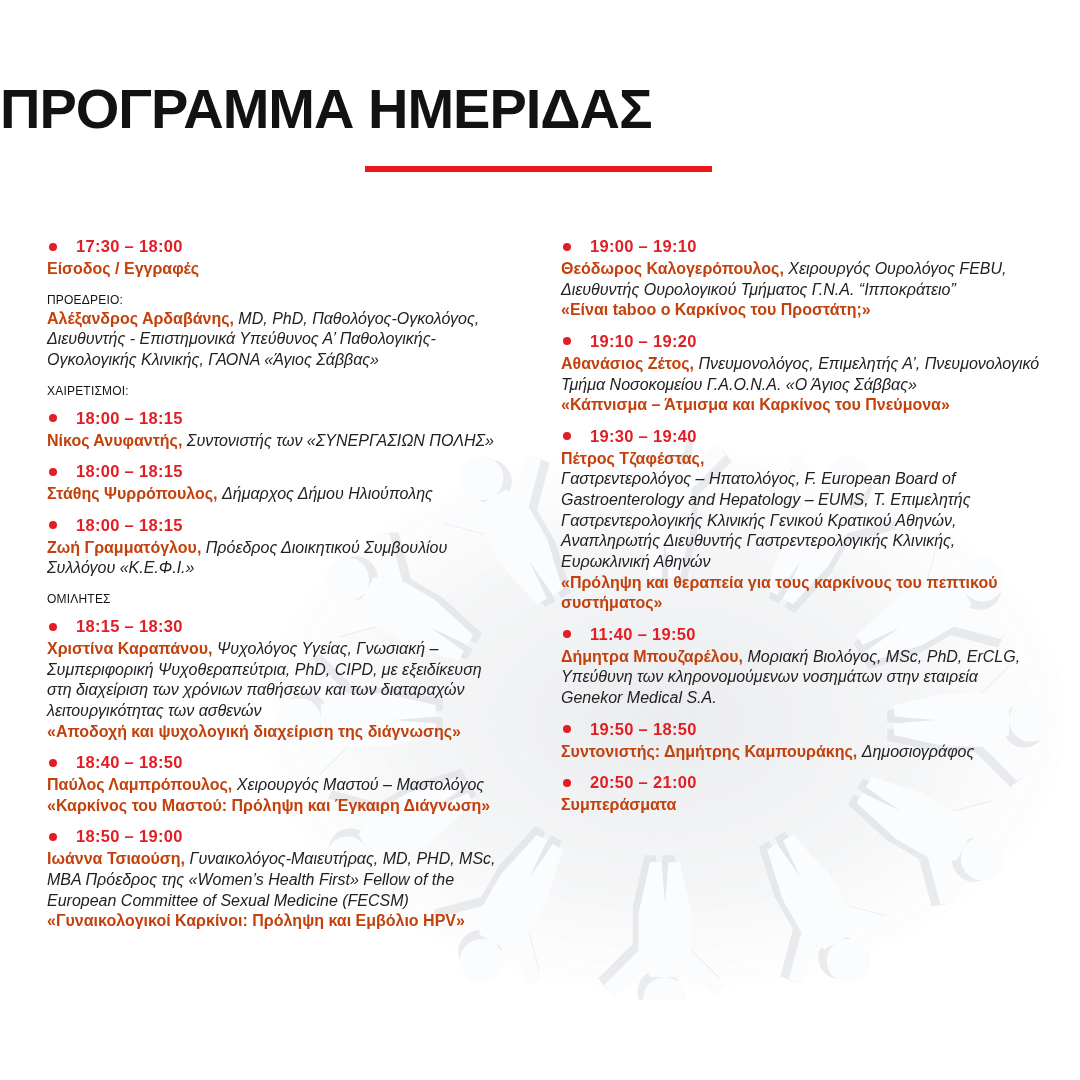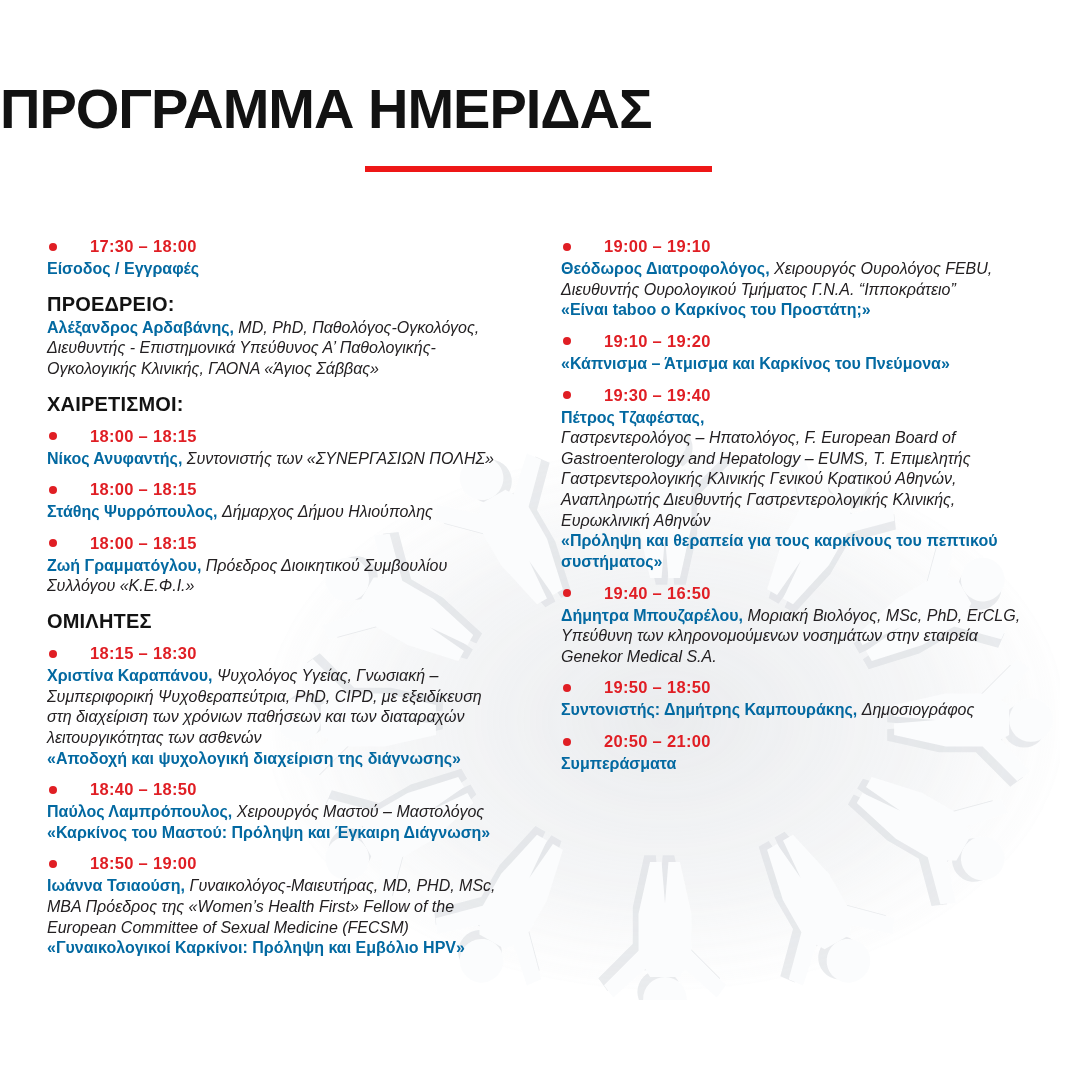--- a/index.html
+++ b/index.html
@@ -26,38 +26,38 @@
   
   .program{
     position:absolute;top:226px;left:47px;width:995px;
     display:flex;gap:52px;align-items:flex-start;
   }
   .col{flex:0 0 auto;position:relative;z-index:2;}
   .col-left{width:462px;}
   .col-right{width:481px;}
   .block{margin:0 0 6px 0;}
   .heading{
-    font-weight:700;font-size:20px;color:#131313;
+    font-weight:400;font-size:12px;color:#131313;
     margin:13px 0 2px 0;letter-spacing:.2px;
   }
   .time-row{
-    display:flex;align-items:center;gap:33px;
+    display:flex;align-items:center;gap:19px;
     margin:11px 0 3px 0;
   }
   .bullet{
     width:8px;height:8px;border-radius:50%;background:var(--red);
     flex:0 0 auto;margin-left:2px;
   }
   .time{
     font-weight:800;font-size:16.5px;color:var(--red);letter-spacing:.3px;
   }
   .para{
     margin:0;font-size:16px;line-height:1.29;color:#232022;
   }
-  .seg-b{font-weight:800;color:#0369a1;}
+  .seg-b{font-weight:800;color:#c2410c;}
   .seg-i{font-style:italic;}
 </style>
 </head>
 <body>
 
 <svg class="watermark" viewBox="0 0 790 570" aria-hidden="true">
   <defs>
     <radialGradient id="wash" cx="50%" cy="50%" r="60%">
       <stop offset="0%" stop-color="#c9cdd3" stop-opacity="0.45"></stop>
       <stop offset="55%" stop-color="#d4d8dd" stop-opacity="0.28"></stop>
@@ -152,43 +152,44 @@
         <p class="para"><span class="seg-b">Ιωάννα Τσιαούση, </span><span class="seg-i">Γυναικολόγος-Μαιευτήρας, MD, PHD, MSc, MBA Πρόεδρος της «Women’s Health First» Fellow of the European Committee of Sexual Medicine (FECSM)</span></p>
         <p class="para"><span class="seg-b">«Γυναικολογικοί Καρκίνοι: Πρόληψη και Εμβόλιο HPV»</span></p>
       </div>
     </div>
   <div class="col col-right">
       <div class="block">
         <div class="time-row">
           <span class="bullet"></span>
           <span class="time">19:00 – 19:10</span>
         </div>
-        <p class="para"><span class="seg-b">Θεόδωρος Διατροφολόγος, </span><span class="seg-i">Χειρουργός Ουρολόγος FEBU, Διευθυντής Ουρολογικού Τμήματος Γ.Ν.Α. “Ιπποκράτειο”</span></p>
+        <p class="para"><span class="seg-b">Θεόδωρος Καλογερόπουλος, </span><span class="seg-i">Χειρουργός Ουρολόγος FEBU, Διευθυντής Ουρολογικού Τμήματος Γ.Ν.Α. “Ιπποκράτειο”</span></p>
         <p class="para"><span class="seg-b">«Είναι taboo ο Καρκίνος του Προστάτη;»</span></p>
       </div>
       <div class="block">
         <div class="time-row">
           <span class="bullet"></span>
           <span class="time">19:10 – 19:20</span>
         </div>
+        <p class="para"><span class="seg-b">Αθανάσιος Ζέτος, </span><span class="seg-i">Πνευμονολόγος, Επιμελητής Α’,  Πνευμονολογικό Τμήμα Νοσοκομείου Γ.Α.Ο.Ν.Α. «Ο Άγιος Σάββας»</span></p>
         <p class="para"><span class="seg-b">«Κάπνισμα – Άτμισμα και Καρκίνος του Πνεύμονα»</span></p>
       </div>
       <div class="block">
         <div class="time-row">
           <span class="bullet"></span>
           <span class="time">19:30 – 19:40</span>
         </div>
         <p class="para"><span class="seg-b">Πέτρος Τζαφέστας,</span></p>
         <p class="para"><span class="seg-i">Γαστρεντερολόγος – Ηπατολόγος, F. European Board of Gastroenterology and Hepatology – EUMS, T. Επιμελητής Γαστρεντερολογικής Κλινικής Γενικού Κρατικού Αθηνών, Αναπληρωτής Διευθυντής Γαστρεντερολογικής Κλινικής, Ευρωκλινική Αθηνών</span></p>
         <p class="para"><span class="seg-b">«Πρόληψη και θεραπεία για τους καρκίνους του πεπτικού συστήματος»</span></p>
       </div>
       <div class="block">
         <div class="time-row">
           <span class="bullet"></span>
-          <span class="time">19:40 – 16:50</span>
+          <span class="time">11:40 – 19:50</span>
         </div>
         <p class="para"><span class="seg-b">Δήμητρα Μπουζαρέλου, </span><span class="seg-i">Μοριακή Βιολόγος, MSc, PhD, ErCLG, Υπεύθυνη των κληρονομούμενων νοσημάτων στην εταιρεία Genekor Medical S.A.</span></p>
       </div>
       <div class="block">
         <div class="time-row">
           <span class="bullet"></span>
           <span class="time">19:50 – 18:50</span>
         </div>
         <p class="para"><span class="seg-b">Συντονιστής: Δημήτρης Καμπουράκης, </span><span class="seg-i">Δημοσιογράφος</span></p>
       </div>

